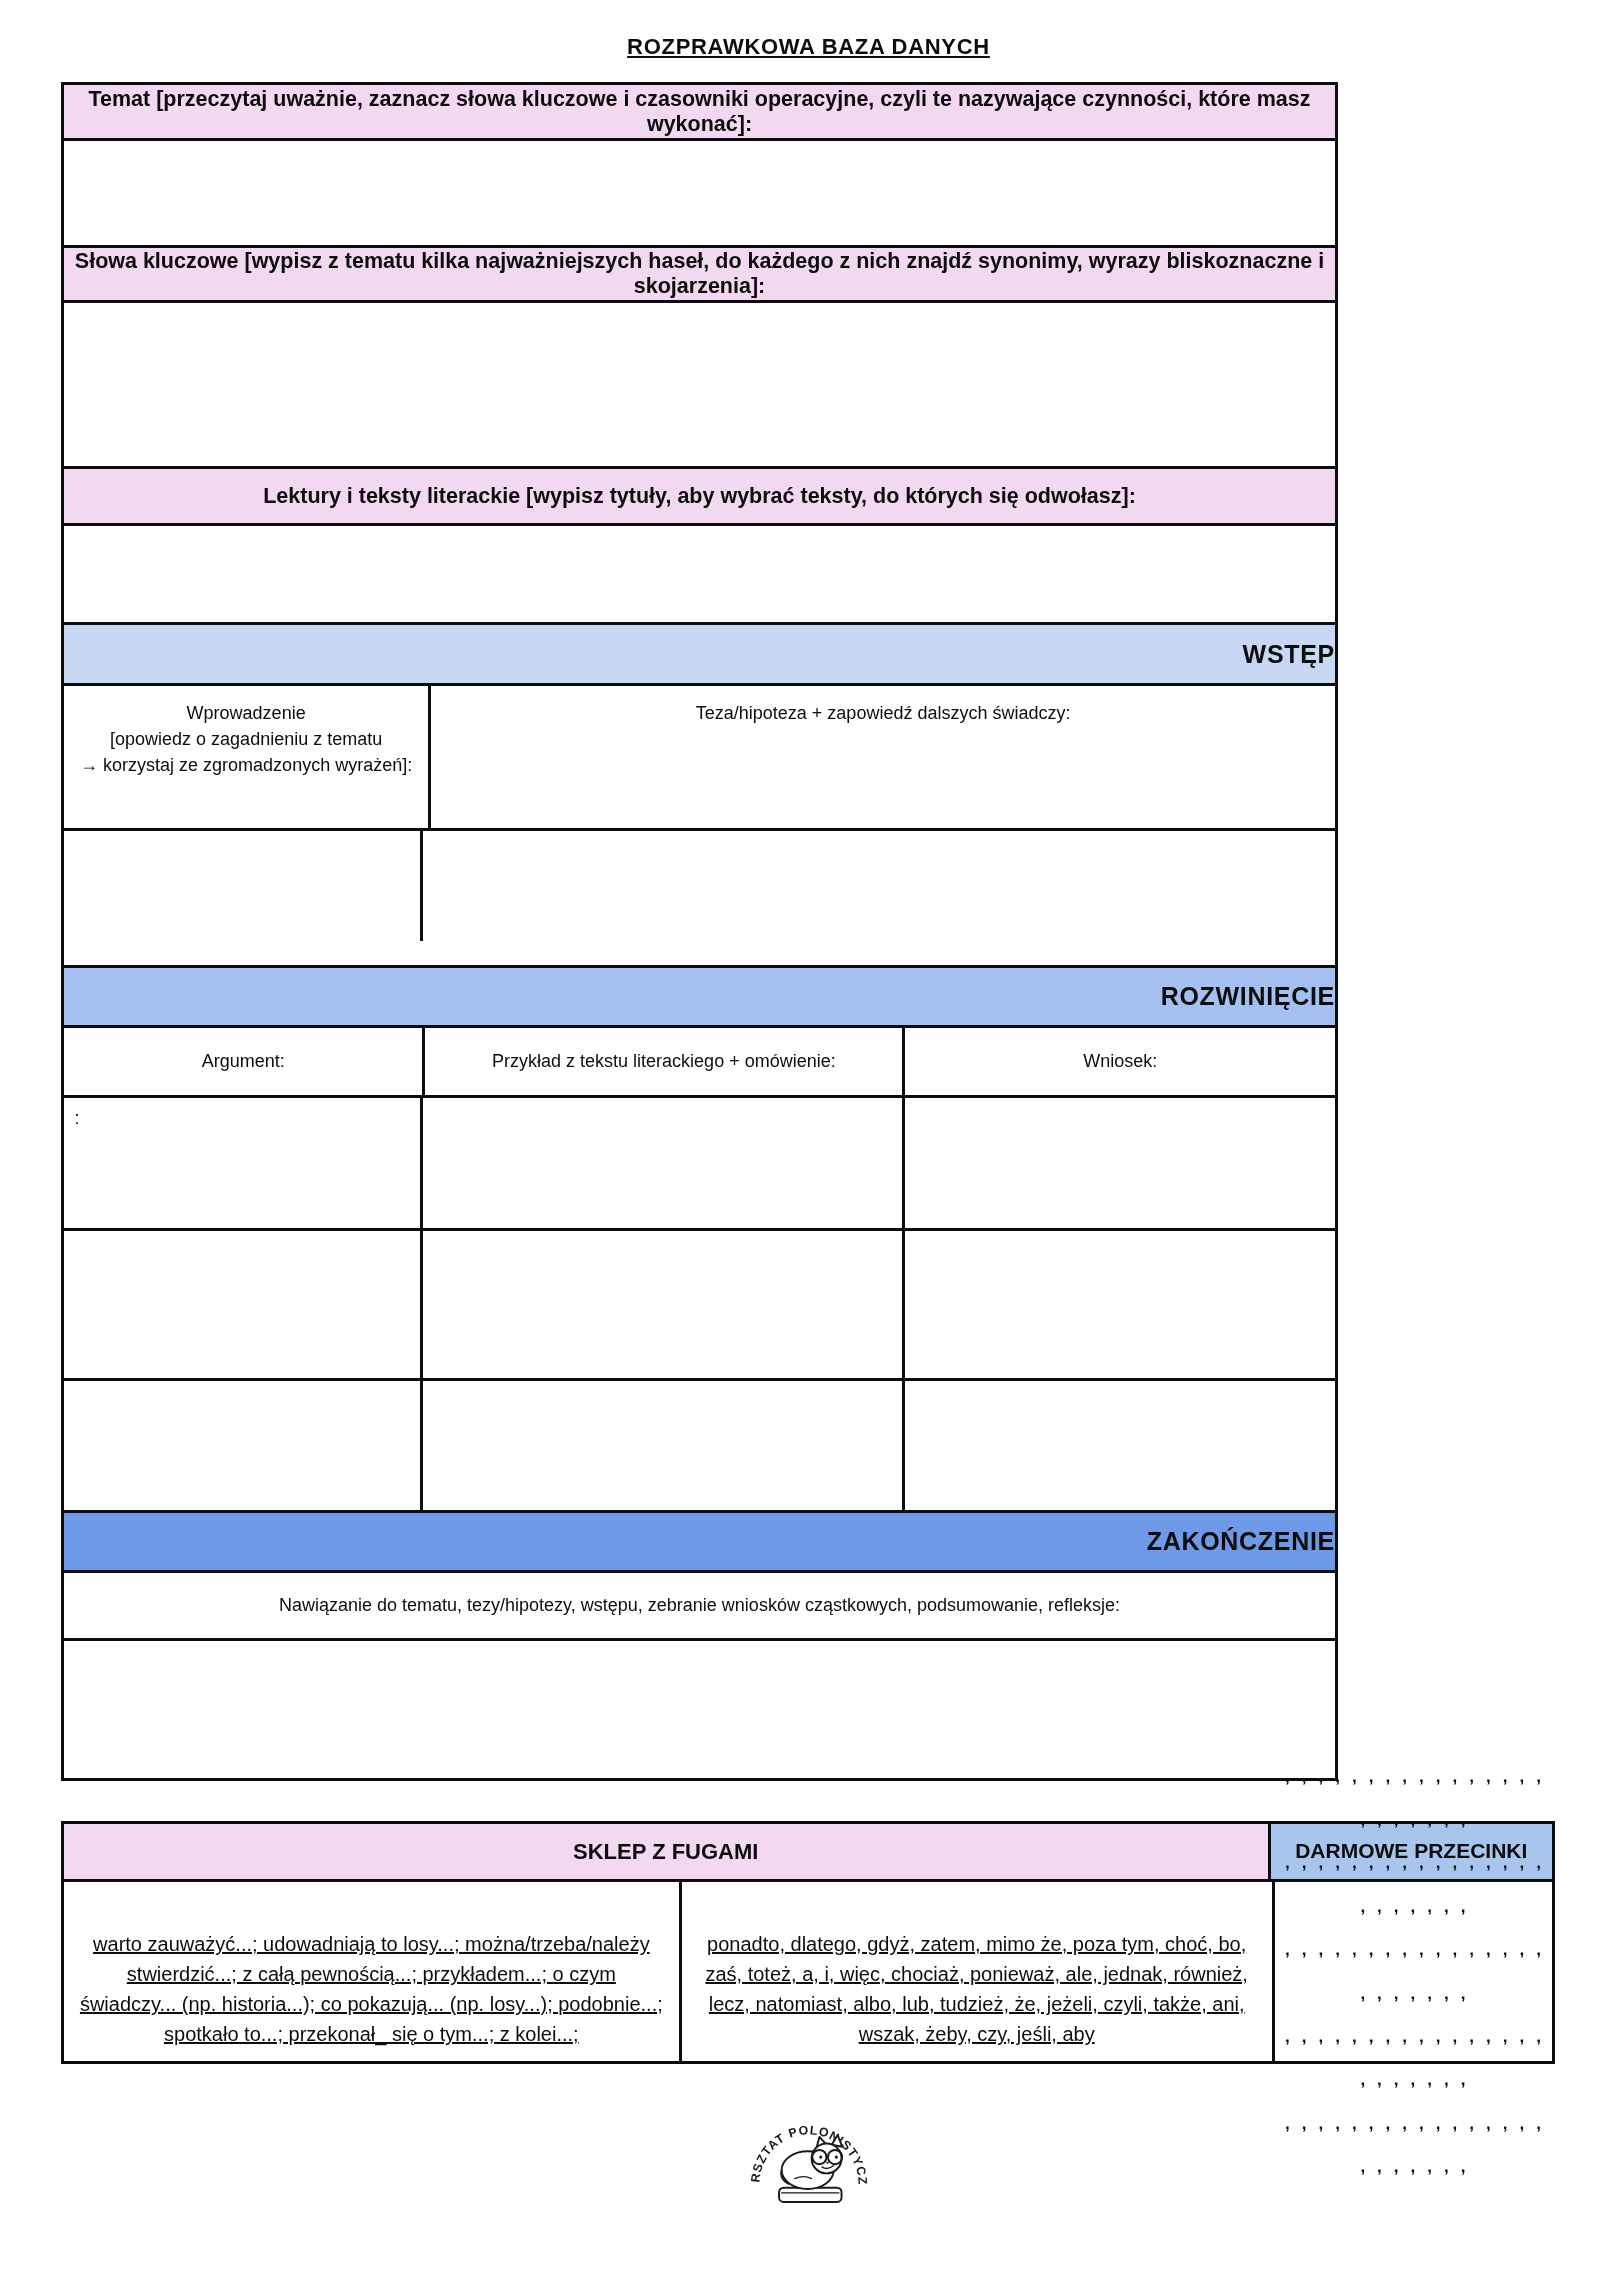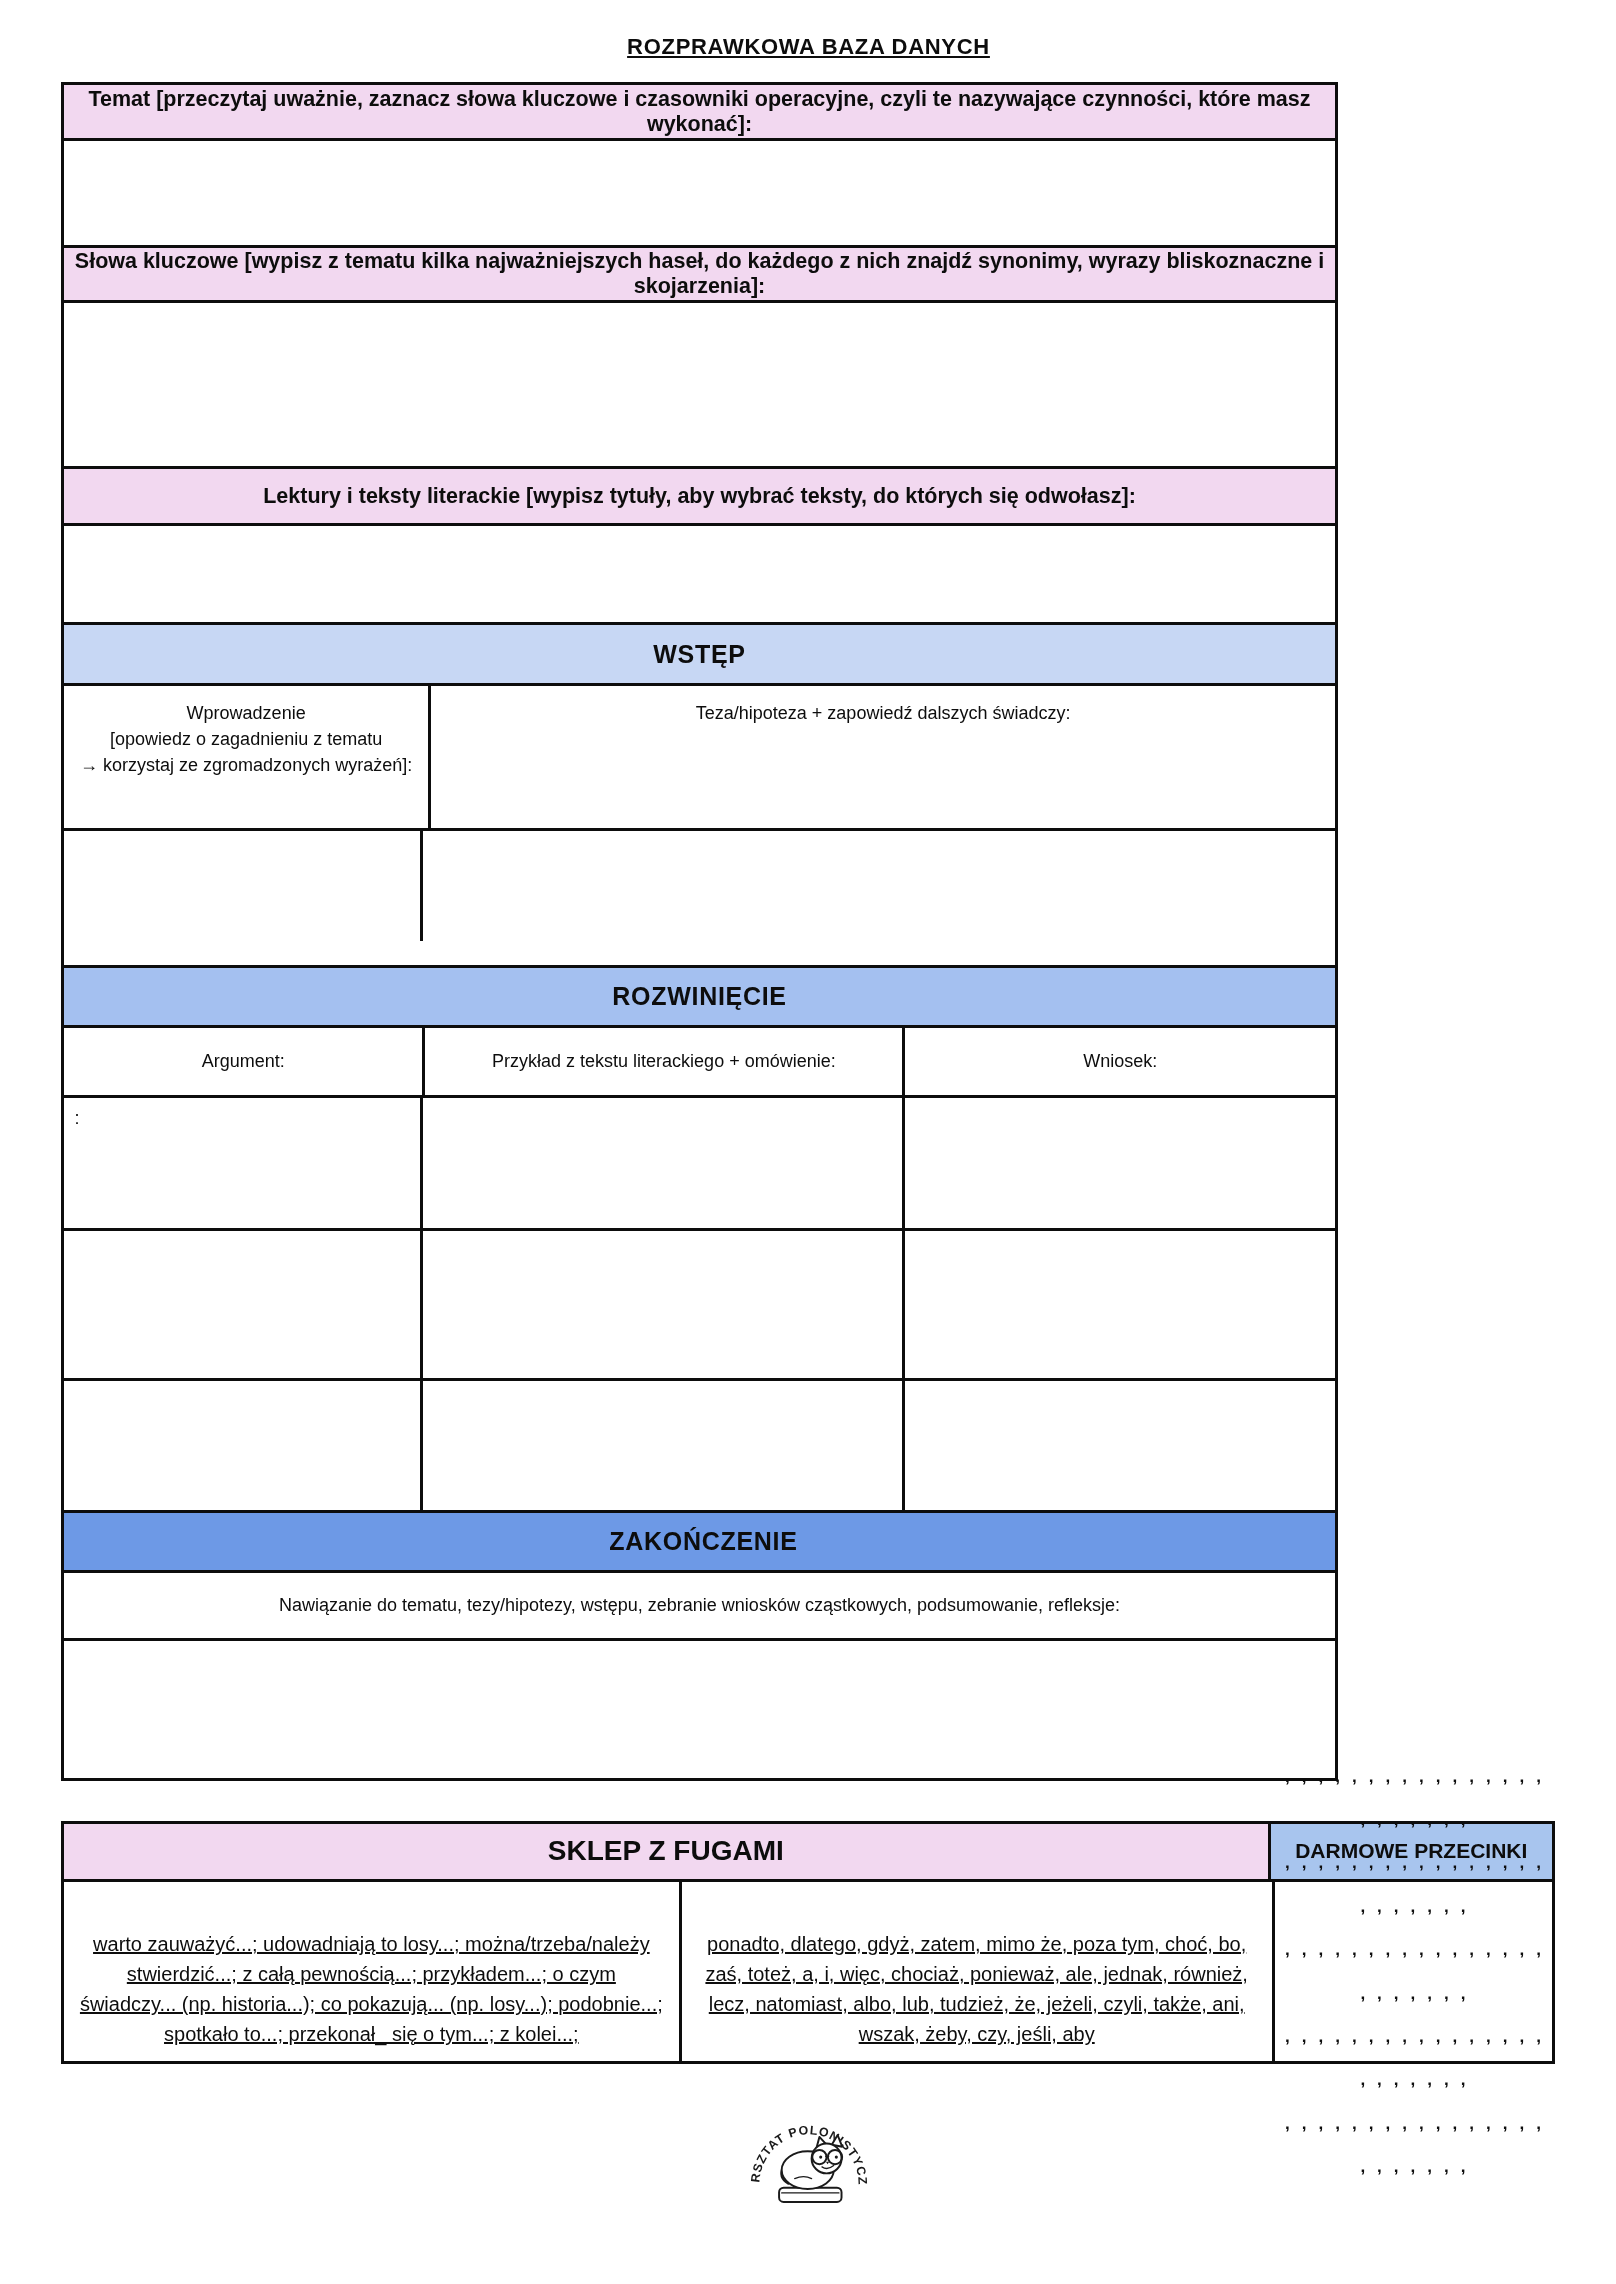--- a/index.html
+++ b/index.html
@@ -11,21 +11,21 @@
     margin:34px 0 0 0;text-align:center;
     font-size:22px;font-weight:700;letter-spacing:0.7px;text-decoration:underline;
   }
   .tbl{
     margin:22px auto 0 61px;width:1277px;box-sizing:border-box;
     border:3.9px solid #0d0d0d;background:#fff;
   }
   .row{box-sizing:border-box;display:flex;align-items:center;justify-content:center;}
   .row + .row{border-top:3.3px solid #0d0d0d;}
   .pinkbar{background:#f2d8f0;font-weight:700;font-size:21.5px;text-align:center;padding:0 7.8px;}
-  .bluebar{font-weight:700;font-size:25px;letter-spacing:0.7px;}
+  .bluebar{font-weight:700;font-size:25px;letter-spacing:0.7px;justify-content:flex-end;}
   .blue-wstep{background:#c7d7f4;}
   .blue-rozw{background:#a4c0f0;margin-top:24px;}
   .blue-zak{background:#6d99e6;padding-left:8px;}
   .cols{align-items:stretch;padding:0;}
   .cell{box-sizing:border-box;flex-basis:0;display:flex;flex-direction:column;
         align-items:center;justify-content:flex-start;text-align:center;
         font-size:18px;line-height:1.45;padding:14.3px 9px;}
   .cell + .cell{border-left:3.3px solid #0d0d0d;}
   .cell.mid{justify-content:center;padding:0 9px;}
   .w-narrow{flex-grow:645;}
@@ -36,21 +36,21 @@
   .cell.blankcell{padding:0;}
   .colonnote{align-self:flex-start;padding:6.5px 0 0 10.4px;font-size:18px;}
   .zak-label{font-size:18px;}
   .bottom-tbl{
     margin:40px auto 0 61px;width:1494px;box-sizing:border-box;
     border:3.9px solid #0d0d0d;background:#fff;
   }
   .b-c1{flex-grow:950;}
   .b-c2{flex-grow:910;}
   .b-c3{flex-grow:435;}
-  .bh-left{flex-grow:1860;background:#f2d8f0;font-weight:700;font-size:28px;
+  .bh-left{flex-grow:1860;background:#f2d8f0;font-weight:700;font-size:22px;
            display:flex;align-items:center;justify-content:center;}
   .bh-right{flex-grow:435;background:#a8c5ee;font-weight:700;font-size:21px;
            display:flex;align-items:center;justify-content:center;}
   .bcontent{font-size:20px;line-height:1.5;justify-content:flex-end;padding:11.7px 13px;text-decoration:underline;}
   .commas{font-size:17px;line-height:2.55;word-spacing:5.9px;letter-spacing:0.7px;
           justify-content:center;padding:6.5px 3.9px;font-weight:700;}
   .logo-wrap{margin-top:30px;display:flex;justify-content:center;}
   svg text{font-family:"Liberation Sans", sans-serif;}
 </style>
 </head>

